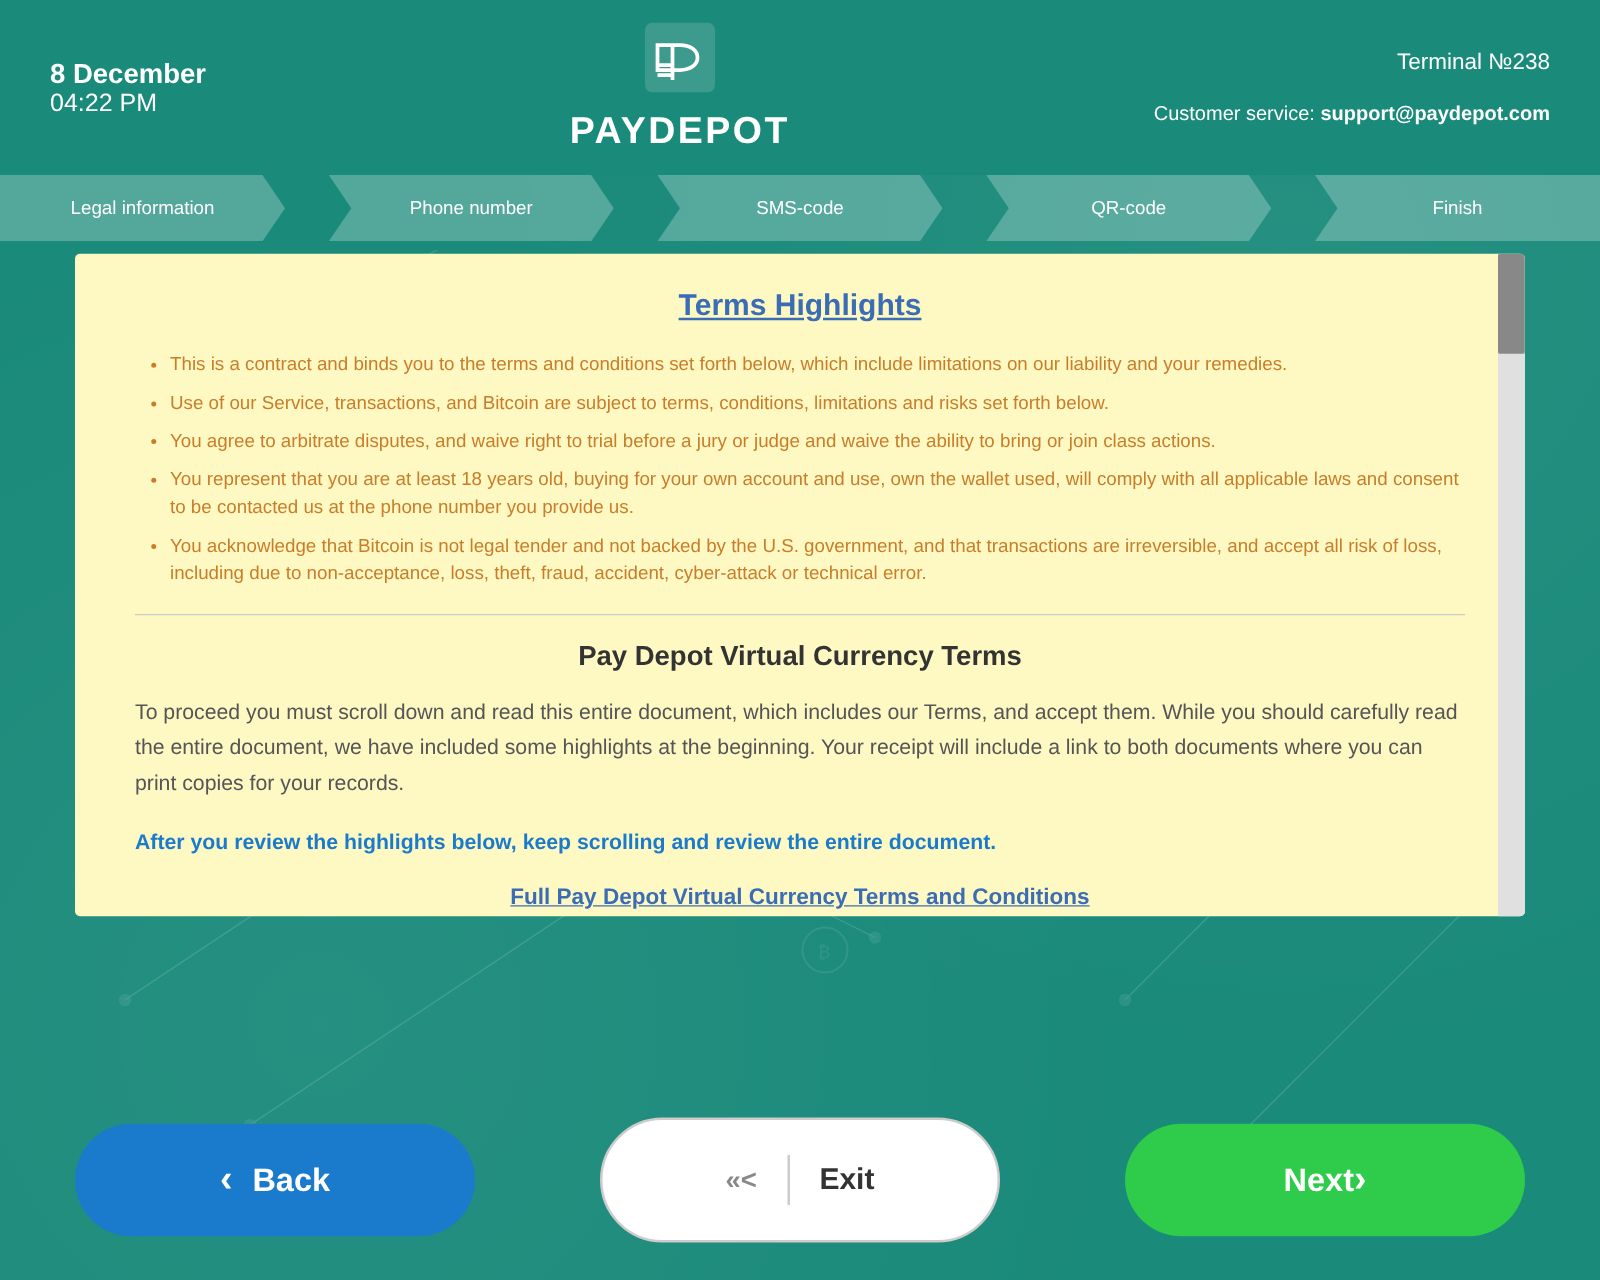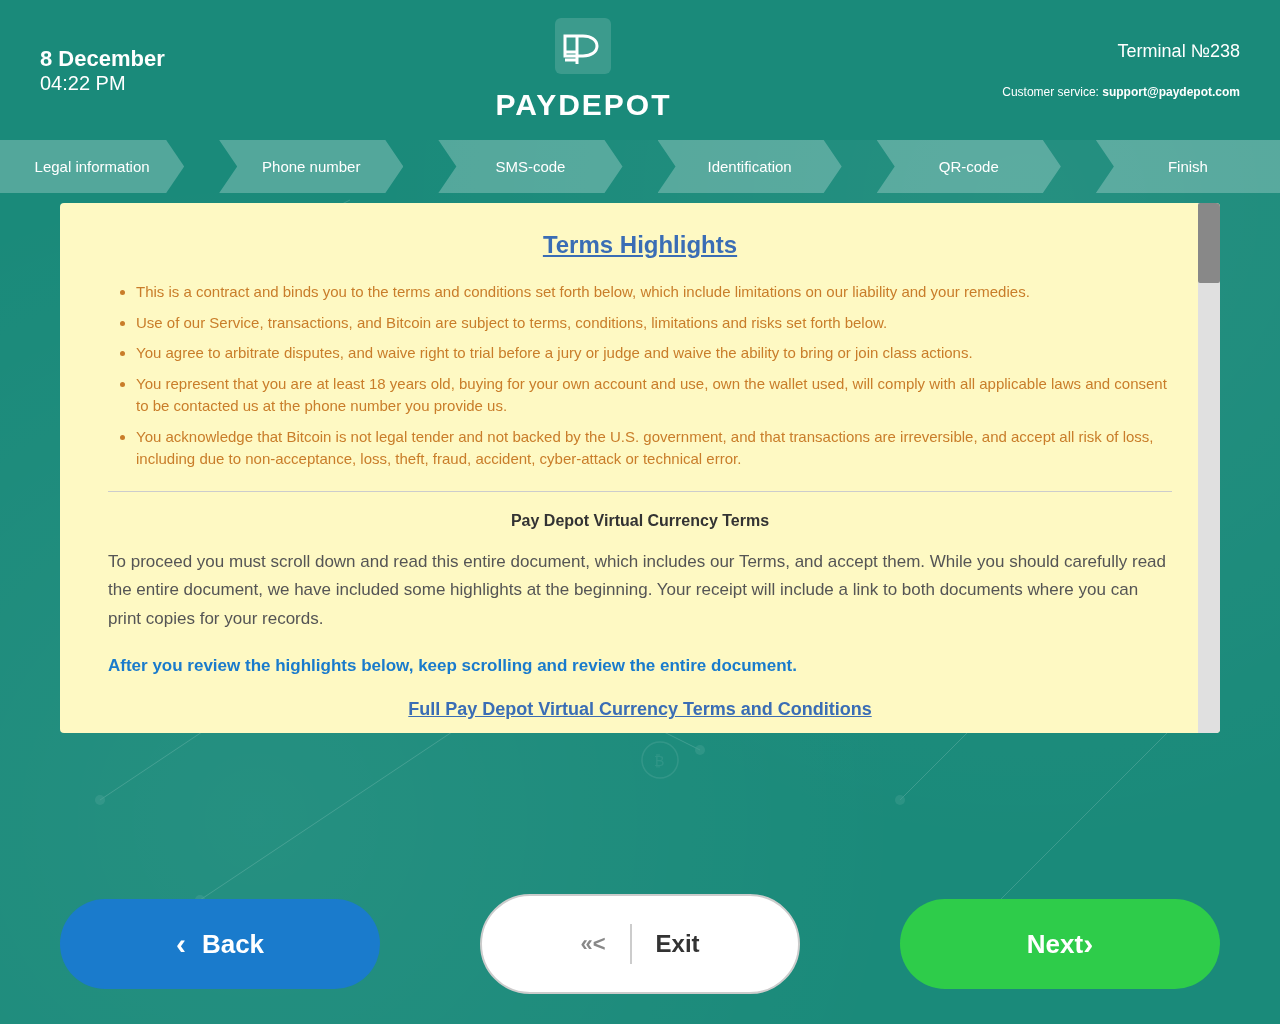--- a/index.html
+++ b/index.html
@@ -64,21 +64,21 @@
     }
 
     .header-right {
       text-align: right;
       color: #fff;
     }
     .header-right .terminal {
       font-size: 18px;
     }
     .header-right .support {
-      font-size: 12px;
+      font-size: 16px;
       margin-top: 23px;
     }
     .header-right .support-email {
       font-weight: bold;
     }
 
     
     .nav-tabs {
       display: flex;
       background: transparent;
@@ -180,21 +180,21 @@
 
     .divider {
       border: none;
       border-top: 1px solid #ccc;
       margin: 20px 0;
     }
 
     .section-title {
       text-align: center;
       color: #333;
-      font-size: 16px;
+      font-size: 22px;
       font-weight: bold;
       margin-bottom: 18px;
     }
 
     .intro-text {
       color: #555;
       font-size: 17px;
       line-height: 1.7;
       margin-bottom: 18px;
     }
@@ -340,23 +340,20 @@
 <div class="nav-tabs">
   <div class="nav-tab nav-tab-1">
     <span>Legal information</span>
   </div>
   <div class="nav-tab nav-tab-2">
     <span>Phone number</span>
   </div>
   <div class="nav-tab nav-tab-3">
     <span>SMS-code</span>
   </div>
-  <div class="nav-tab nav-tab-5">
-    <span>Identification</span>
-  </div>
   <div class="nav-tab nav-tab-6">
     <span>QR-code</span>
   </div>
   <div class="nav-tab nav-tab-7">
     <span>Finish</span>
   </div>
 </div>
 
 <div class="main-content">
   <div class="content-inner">

